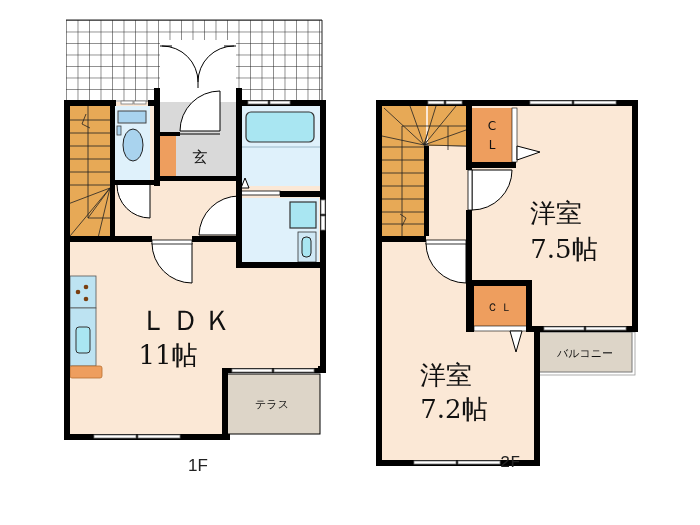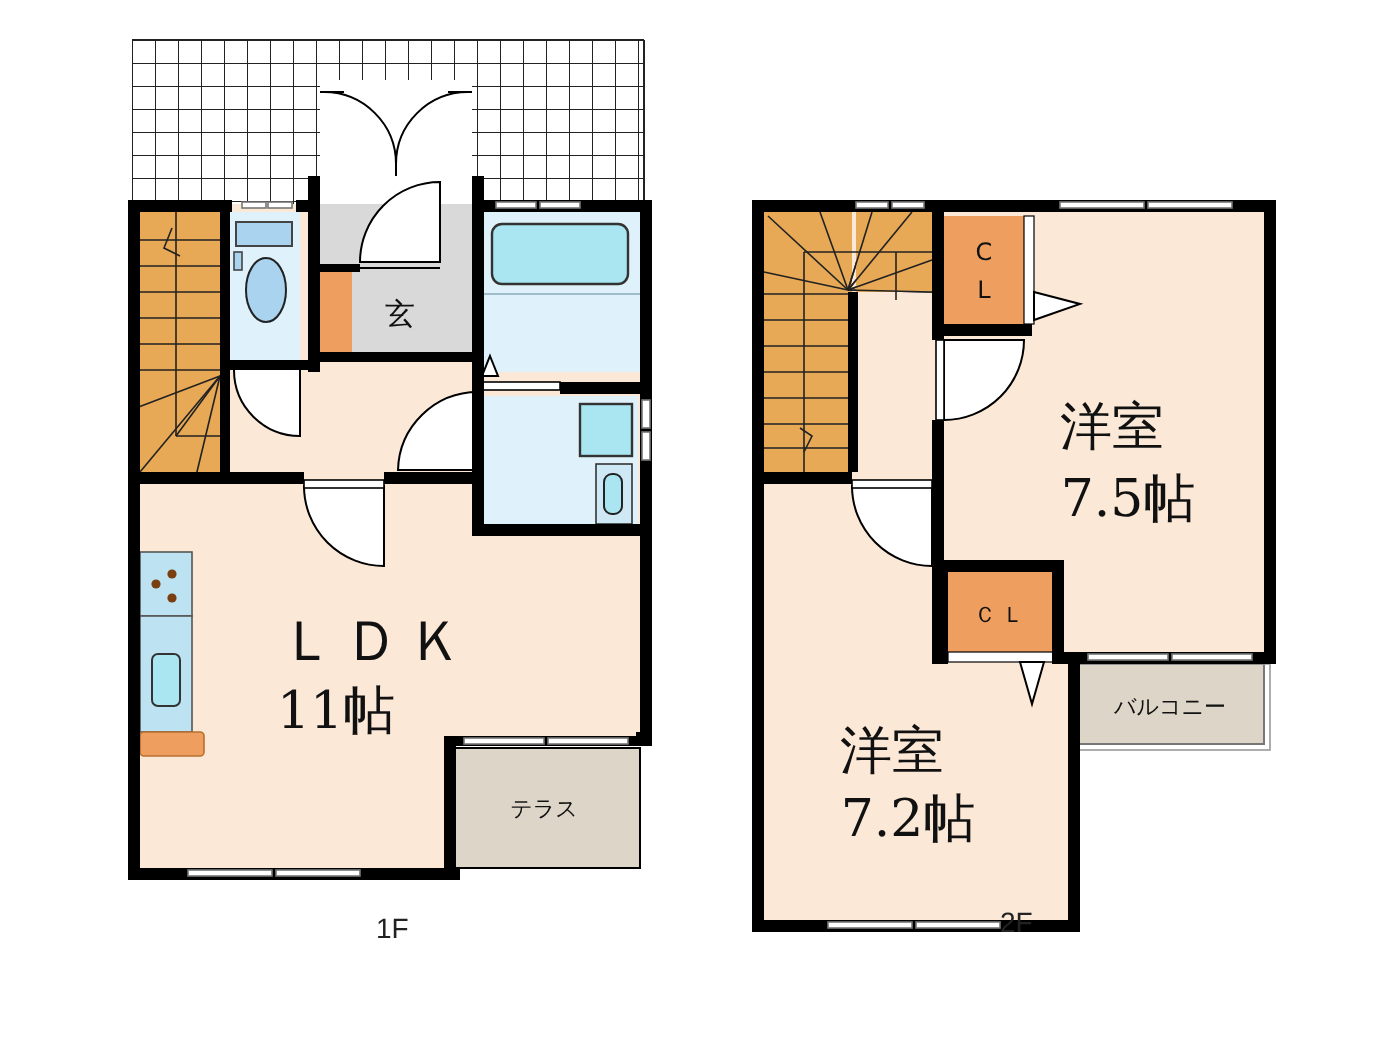--- a/index.html
+++ b/index.html
@@ -1,20 +1,20 @@
 <!DOCTYPE html>
 <html><head>
 <meta charset="utf-8">
 <style>
   html, body { margin:0; padding:0; background:#ffffff; }
   body { width:700px; height:525px; position:relative; overflow:hidden; font-family:"DejaVu Serif", serif; }
   svg { position:absolute; left:0; top:0; }
   .lbl-big { font-family:"DejaVu Serif", serif; fill:#111; }
   .lbl-sm { font-family:"DejaVu Sans", sans-serif; fill:#111; }
-  .floor-lbl { position:absolute; font-family:"Liberation Sans", sans-serif; font-size:14px; color:#222; }
+  .floor-lbl { position:absolute; font-family:"Liberation Sans", sans-serif; font-size:17px; color:#222; }
 </style>
 </head>
 <body>
 
 <svg width="700" height="525" viewBox="0 0 700 525" xmlns="http://www.w3.org/2000/svg">
   <defs>
     <pattern id="grid" x="66" y="20" width="11.5" height="11.5" patternUnits="userSpaceOnUse">
       <path d="M 11.5 0 L 0 0 0 11.5" fill="none" stroke="#222" stroke-width="1"></path>
     </pattern>
   </defs>
@@ -243,13 +243,13 @@
       <rect x="574" y="101" width="42" height="3"></rect>
       <rect x="544" y="327" width="40" height="3"></rect>
       <rect x="586" y="327" width="40" height="3"></rect>
       <rect x="414" y="461" width="42" height="3"></rect>
       <rect x="458" y="461" width="42" height="3"></rect>
     </g>
   </g>
 </svg>
 
 <div class="floor-lbl" style="left:188px; top:456px;">1F</div>
-<div class="floor-lbl" style="left:500px; top:453px;">2F</div>
+<div class="floor-lbl" style="left:500px; top:453px;font-family:Liberation Mono, monospace;">2F</div>
 
 </body></html>

